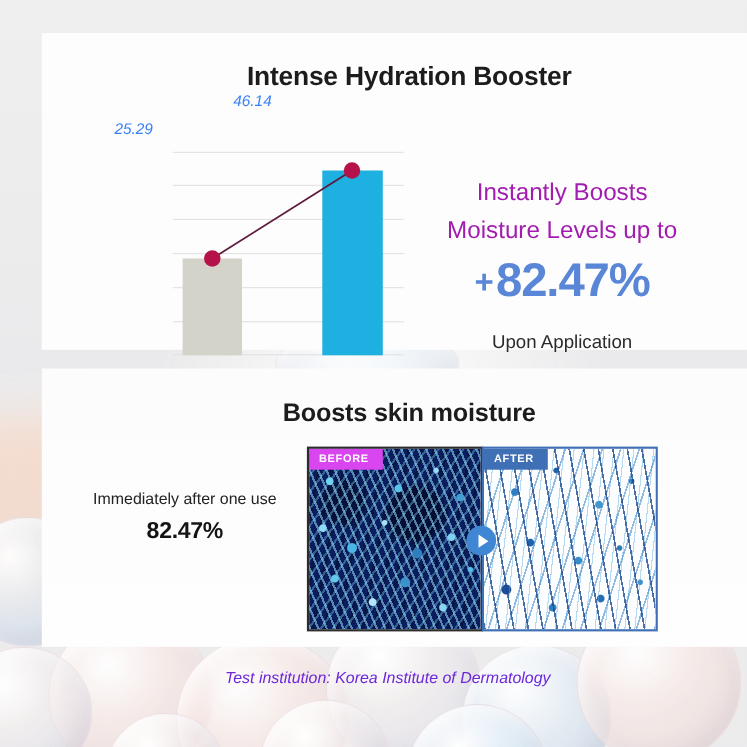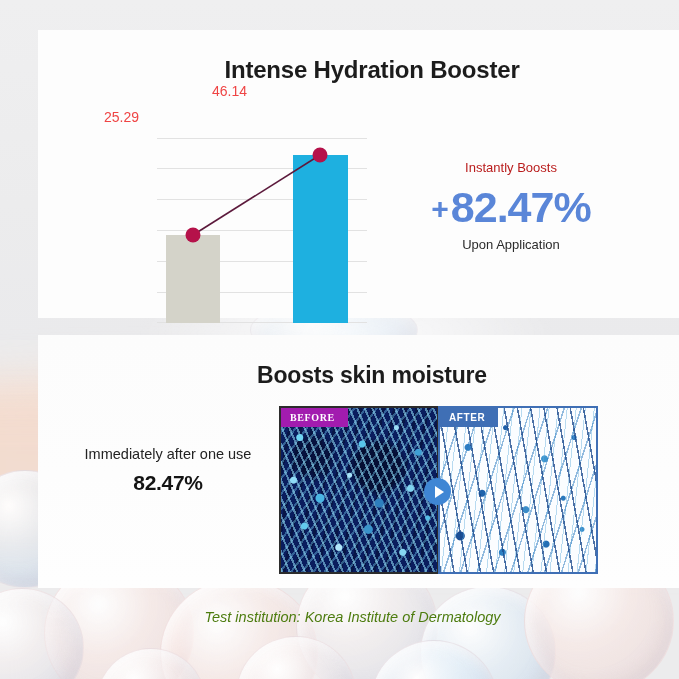--- a/index.html
+++ b/index.html
@@ -67,37 +67,37 @@
   #plot {
     position:absolute; left:37px; top:33px; width:210px; height:185px;
   }
   .gridline {
     position:absolute; left:0; width:100%; height:1px; background:#e2e2e2;
   }
   .bar { position:absolute; bottom:0; }
   #bar-before { left:9px;   width:54px; background:#d4d3c9; }
   #bar-after  { left:136px; width:55px; background:#1eb0e0; }
   .bar-value {
-    position:absolute; font-size:14px; color:#ef4444; white-space:nowrap;
+    position:absolute; font-size:14px; color:#3b82f6; white-space:nowrap;font-style:italic;
   }
   #val-before { left:-16px; }
   #val-after  { left:92px;  }
   #trendsvg { position:absolute; left:0; top:0; width:210px; height:185px; overflow:visible; }
 
   
   #claim {
     position:absolute; left:360px; top:128px; width:226px; text-align:center;
   }
-  #claim .line { font-size:13px; color:#b91c1c; line-height:1.55; }
+  #claim .line { font-size:22px; color:#a21caf; line-height:1.55; }
   #claim .big {
     font-size:43px; font-weight:bold; color:#5a86d8;
-    letter-spacing:-1px; line-height:1.28; margin:2px 0 2px;
+    letter-spacing:-1px; line-height:1.28; margin:2px 0 18px;
   }
   #claim .big .plus { font-size:30px; font-weight:bold; vertical-align:3px; margin-right:3px; }
-  #claim .foot { font-size:13px; color:#2b2b2b; margin-top:0; }
+  #claim .foot { font-size:17px; color:#2b2b2b; margin-top:0; }
 
   
   #moist-text {
     position:absolute; left:58px; top:446px; width:220px; text-align:center; z-index:3;
   }
   #moist-text .t1 { font-size:14.5px; color:#232323; }
   #moist-text .t2 { font-size:21px; font-weight:bold; color:#141414; margin:9px 0 7px; letter-spacing:-.3px; }
   #moist-text .t3 { font-size:14.5px; color:#232323; }
 
   .sample {
@@ -151,41 +151,41 @@
       radial-gradient(circle at 40% 88%, #2e82c4 0 3px, transparent 4px),
       radial-gradient(circle at 68% 83%, #246eb4 0 3px, transparent 4px),
       radial-gradient(circle at 91% 74%, #3b90cc 0 2px, transparent 3px);
   }
 
   .sample-tag {
     position:absolute; left:0; top:0; z-index:4;
     font-size:10px; font-weight:bold; color:#ffffff;
     letter-spacing:.6px; padding:4px 13px 4px 9px;
   }
-  #tag-before { background:#a21caf;font-family:Liberation Serif, serif; }
+  #tag-before { background:#d946ef; }
   #tag-after  { background:#3f6fb5;text-align:center; }
 
   #arrow-btn {
     position:absolute; left:424px; top:478px; width:27px; height:27px;
     border-radius:50%; background:#3f86d4; z-index:6;
     display:flex; align-items:center; justify-content:center;
   }
   #arrow-btn .tri {
     width:0; height:0; margin-left:3px;
     border-left:9px solid #ffffff;
     border-top:6px solid transparent;
     border-bottom:6px solid transparent;
   }
 
   
   #footer {
     position:absolute; left:0; top:606px; width:679px; text-align:center; z-index:3;
   }
   #footer div {
-    font-style:italic; font-size:14.5px; color:#4d7c0f; line-height:1.65;padding-left:26px;
+    font-style:italic; font-size:14.5px; color:#6d28d9; line-height:1.65;padding-left:26px;
   }
 </style>
 </head>
 <body>
 
 <div id="bg">
   <div class="tintC"></div>
   <div class="tintA"></div>
   <div class="tintB"></div>
   <div class="glow"></div>
@@ -228,20 +228,21 @@
       <svg id="trendsvg" viewBox="0 0 210 185" preserveAspectRatio="none">
         <line x1="36" y1="97" x2="163" y2="17" stroke="#5c1a3c" stroke-width="1.6"></line>
         <circle cx="36" cy="97" r="7.5" fill="#b5124a"></circle>
         <circle cx="163" cy="17" r="7.5" fill="#b5124a"></circle>
       </svg>
     </div>
   </div>
 
   <div id="claim">
     <div class="line">Instantly Boosts</div>
+    <div class="line">Moisture Levels up to</div>
     <div class="big">
       <span class="plus">+</span><span>82.47%</span>
     </div>
     <div class="foot">Upon Application</div>
   </div>
 </div>
 
 <div class="card" id="card-bottom">
   <div class="card-title" id="title-bottom">Boosts skin moisture</div>
 </div>

